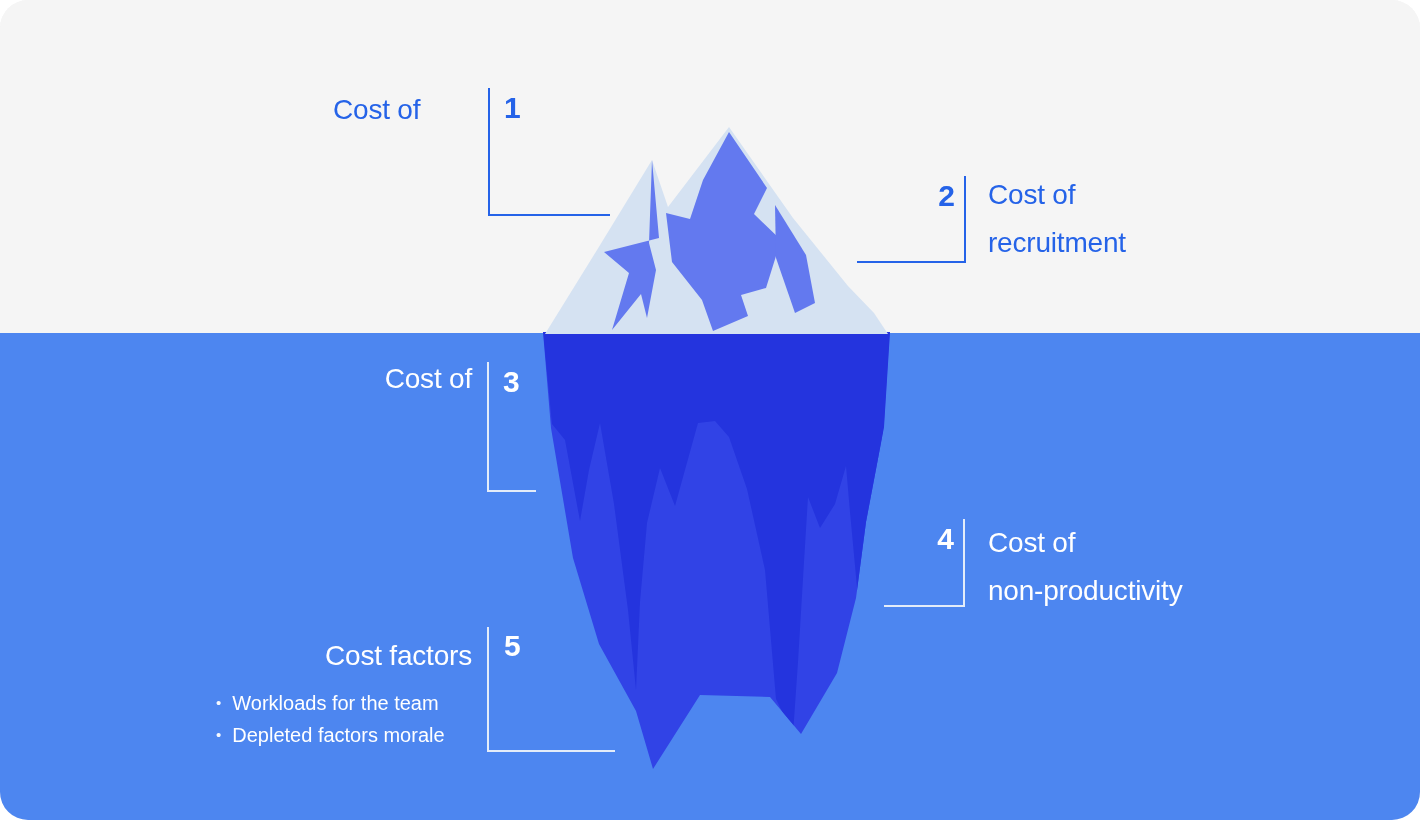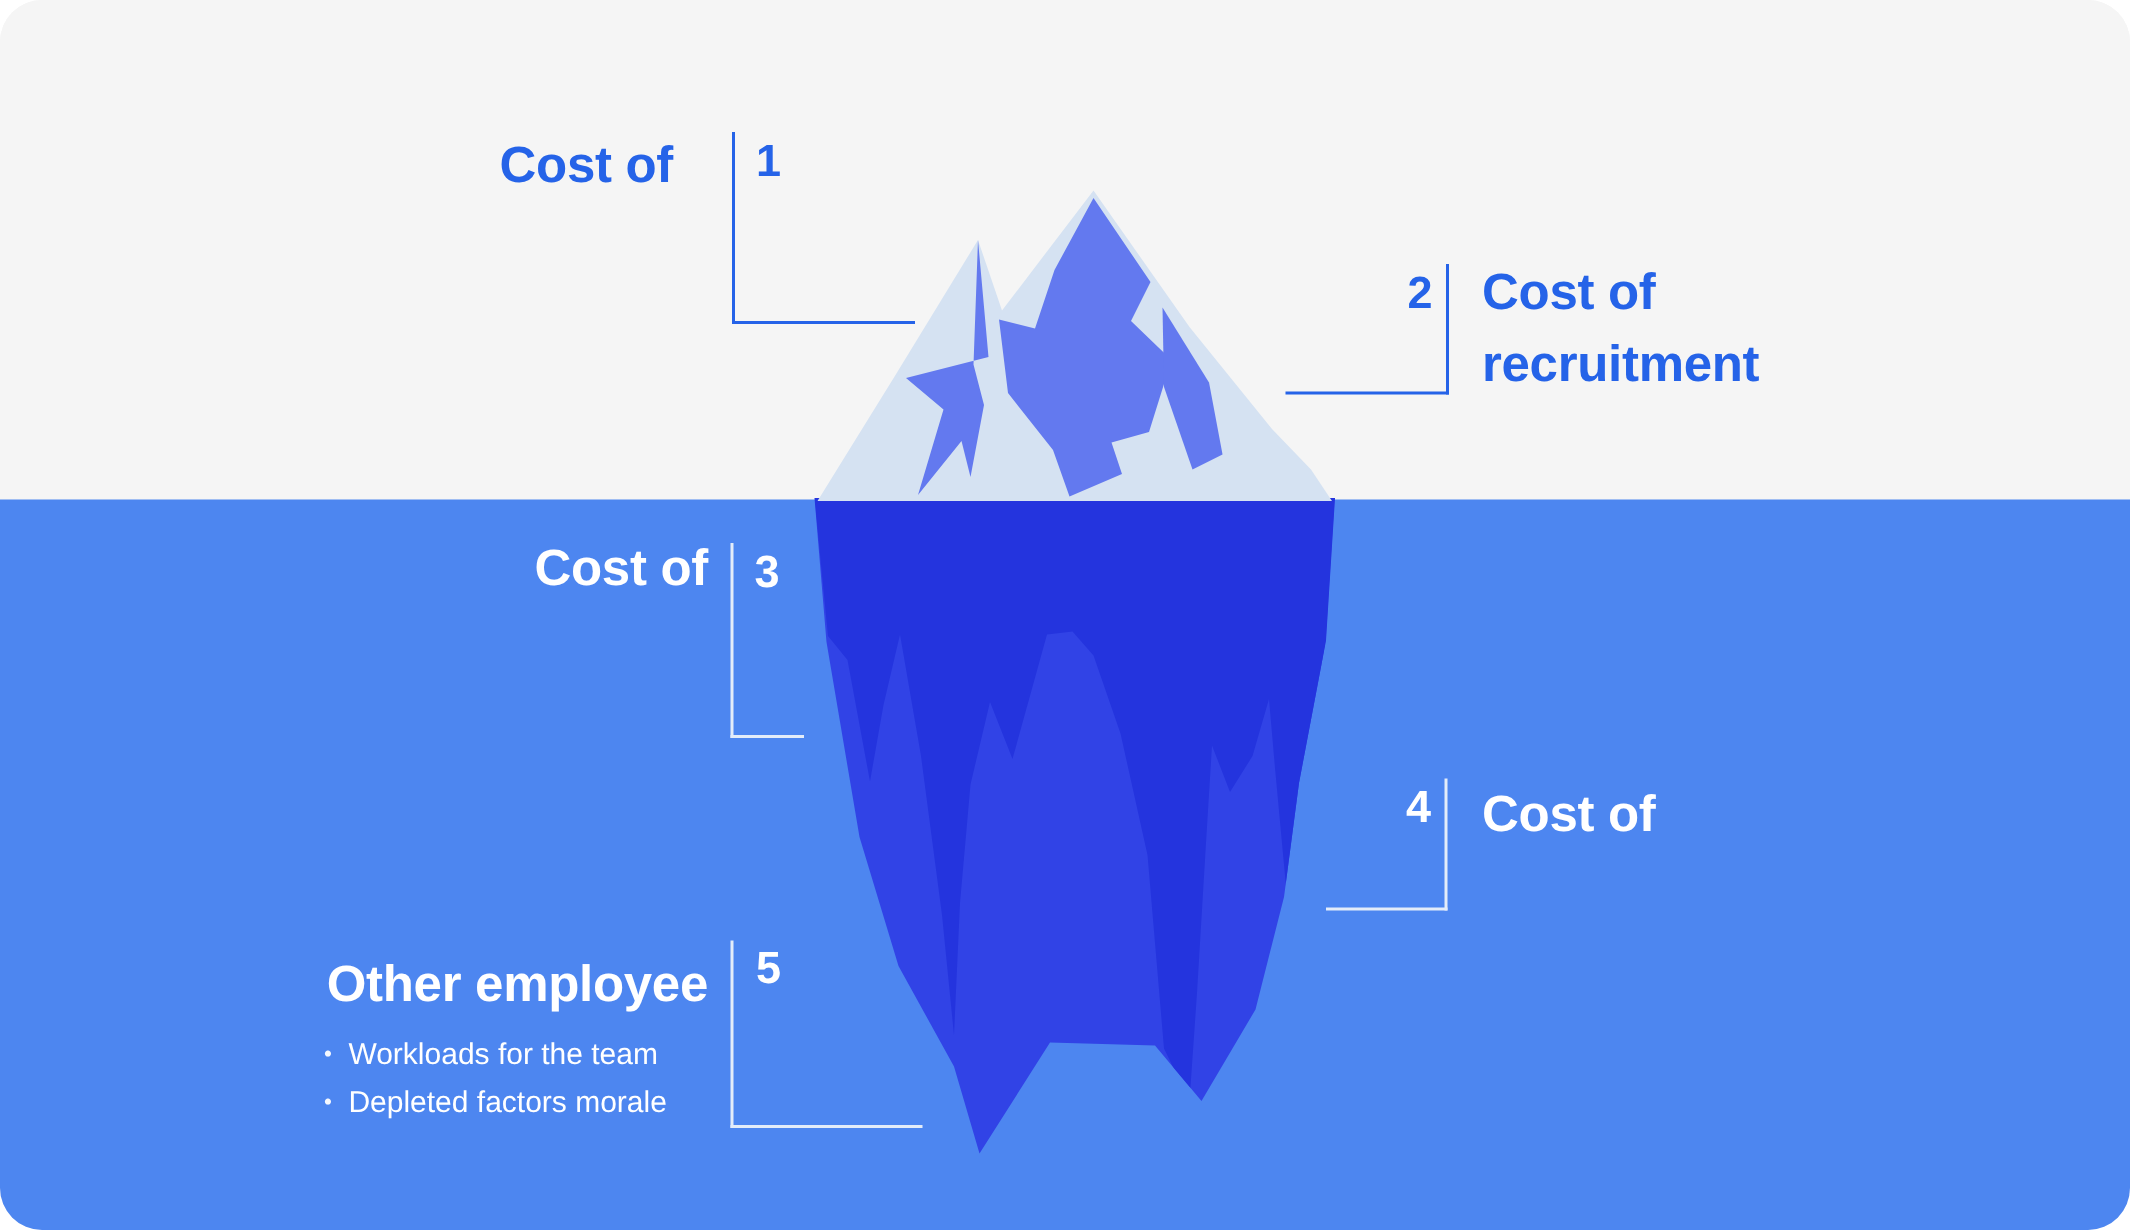--- a/index.html
+++ b/index.html
@@ -10,21 +10,21 @@
   html,body{margin:0;padding:0;background:#ffffff;}
   body{font-family:"Liberation Sans", sans-serif;}
   .canvas{
     position:relative; width:1420px; height:820px; margin:0 auto;
     border-radius:28px; overflow:hidden; background:var(--sky,#f5f5f5);
   }
   .sky{position:absolute;left:0;top:0;width:100%;height:333px;background:var(--sky,#f5f5f5);}
   .water{position:absolute;left:0;top:333px;width:100%;height:487px;background:var(--water,#4d86f0);}
   svg.berg{position:absolute;left:0;top:0;width:1420px;height:820px;pointer-events:none;}
 
-  .label-text{position:absolute;font-size:34px;font-weight:700;line-height:48px;letter-spacing:-0.2px;}
+  .label-text{position:absolute;font-size:28px;font-weight:400;line-height:48px;letter-spacing:-0.2px;}
   .accent{color:var(--accent-text,#2563e8);}
   .light{color:var(--text-light,#ffffff);}
 
   .num{position:absolute;font-size:30px;font-weight:700;line-height:36px;}
 
   .bracket{position:absolute;border:0 solid var(--accent-text,#2563e8);}
   .bracket.light-b{border-color:var(--bracket-light,#e3ecf9);}
   .bl{border-left-width:2px;border-bottom-width:2px;}
   .br{border-right-width:2px;border-bottom-width:2px;}
 
@@ -91,26 +91,27 @@
   <div class="num accent" id="n2">2</div>
 
   <div class="label-text light" id="t3">
     <div>Cost of</div>
   </div>
   <div class="bracket light-b bl" id="b3"></div>
   <div class="num light" id="n3">3</div>
 
   <div class="label-text light" id="t4">
     <div>Cost of</div>
+    <div>non-productivity</div>
   </div>
   <div class="bracket light-b br" id="b4"></div>
   <div class="num light" id="n4">4</div>
 
   <div class="label-text light" id="t5">
-    <div>Other employee</div>
+    <div>Cost factors</div>
   </div>
   <div class="bullets">
     <div class="bullet-row">
       <span class="dot">•</span>
       <span>Workloads for the team</span>
     </div>
     <div class="bullet-row">
       <span class="dot">•</span>
       <span>Depleted factors morale</span>
     </div>

